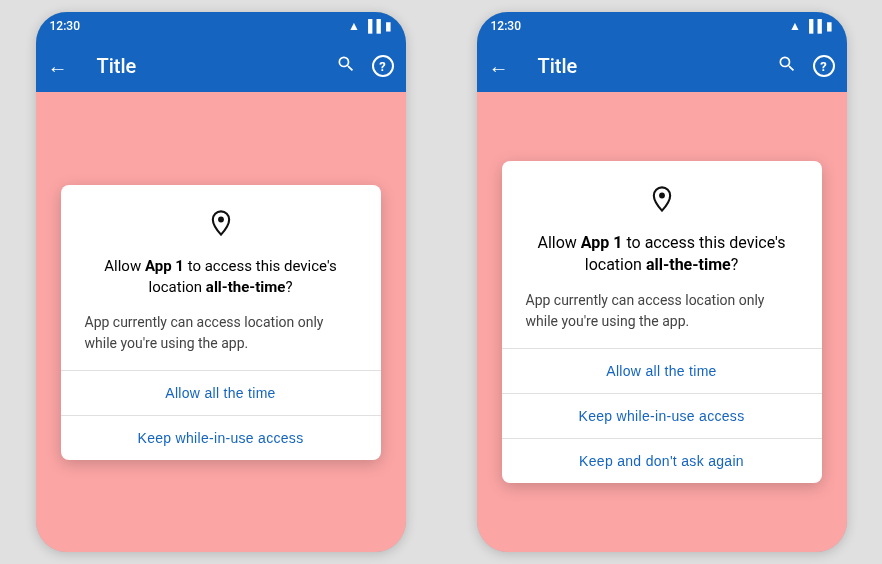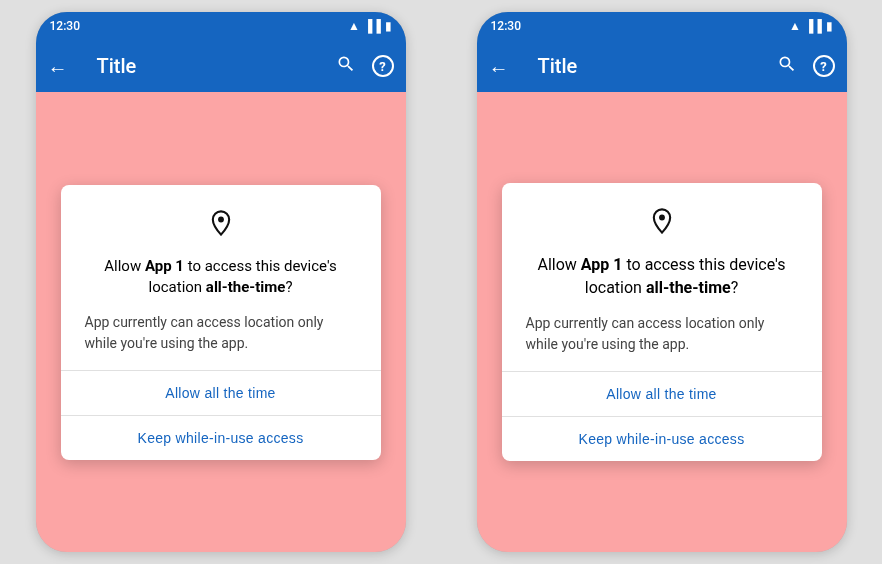--- a/index.html
+++ b/index.html
@@ -238,16 +238,17 @@
             <circle cx="12" cy="9" r="2.5" fill="#111" stroke="none"></circle>
           </svg>
         </div>
         <div class="dialog-title">
           Allow <strong>App 1</strong> to access this device's location <strong>all-the-time</strong>?
         </div>
         <div class="dialog-message">App currently can access location only while you're using the app.</div>
         <div class="dialog-divider"></div>
         <button class="dialog-button">Allow all the time</button>
         <button class="dialog-button">Keep while-in-use access</button>
+        <button class="dialog-button">Keep and don't ask again</button>
       </div>
     </div>
   </div>
 </div>
 
 </body></html>

